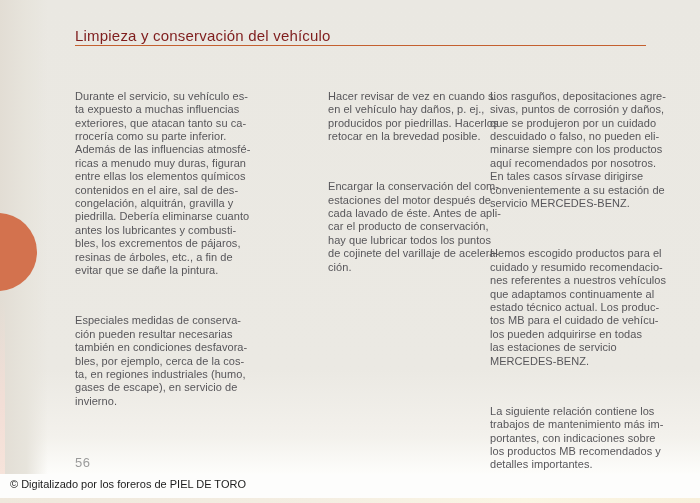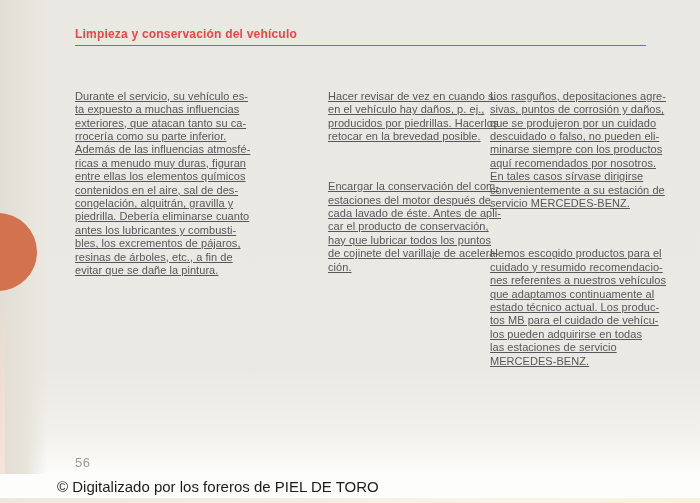--- a/index.html
+++ b/index.html
@@ -47,24 +47,24 @@
     top: 213px;
     width: 78px;
     height: 78px;
     border-radius: 50%;
     background: #d3724e;
   }
   .header-title {
     position: absolute;
     left: 75px;
     top: 27px;
-    font-size: 12px;
-    font-weight: bold;
+    font-size: 15px;
+    font-weight: normal;
     letter-spacing: 0.2px;
-    color: #ef4444;
+    color: #7f1d1d;
     white-space: pre;
   }
   .header-rule {
     position: absolute;
     left: 75px;
     top: 45px;
     width: 571px;
     height: 0;
     border-top: 1.5px solid #c4602f;
   }
@@ -75,21 +75,20 @@
     line-height: 13.4px;
     letter-spacing: 0.05px;
     color: #57565a;
     white-space: pre;
   }
   .col-1 { left: 75px;  width: 190px; }
   .col-2 { left: 285px; width: 188px; margin-left: 43px; }
   .col-3 { left: 490px; width: 188px; }
   .text-column p {
     margin: 0 0 10px 0;
-    text-decoration: underline;
   }
   .page-number {
     position: absolute;
     left: 75px;
     top: 455px;
     font-size: 13px;
     letter-spacing: 0.5px;
     color: #9b9b9b;
   }
   .footer-strip {
@@ -97,24 +96,23 @@
     left: 0;
     top: 474px;
     width: 700px;
     height: 29px;
     background: #fdfdfc;
   }
   .footer-credit {
     position: absolute;
     left: 10px;
     top: 478px;
-    font-size: 15px;
+    font-size: 11px;
     color: #1c1c1c;
     white-space: pre;
-    margin-left: 47px;
   }
   .bottom-scan-edge {
     position: absolute;
     left: 0;
     top: 498px;
     width: 700px;
     height: 5px;
     background: linear-gradient(90deg, #efe8dc 0%, #f4eee2 45%, #fbf6e4 75%, #f8f0dc 100%);
   }
 </style>
@@ -140,20 +138,27 @@
 Además de las influencias atmosfé-
 ricas a menudo muy duras, figuran
 entre ellas los elementos químicos
 contenidos en el aire, sal de des-
 congelación, alquitrán, gravilla y
 piedrilla. Debería eliminarse cuanto
 antes los lubricantes y combusti-
 bles, los excrementos de pájaros,
 resinas de árboles, etc., a fin de
 evitar que se dañe la pintura.</p>
+    <p>Especiales medidas de conserva-
+ción pueden resultar necesarias
+también en condiciones desfavora-
+bles, por ejemplo, cerca de la cos-
+ta, en regiones industriales (humo,
+gases de escape), en servicio de
+invierno.</p>
   </div>
 
   <div class="text-column col-2">
     <p>Hacer revisar de vez en cuando si
 en el vehículo hay daños, p. ej.,
 producidos por piedrillas. Hacerlos
 retocar en la brevedad posible.</p>
     <p>Encargar la conservación del com-
 estaciones del motor después de
 cada lavado de éste. Antes de apli-
@@ -175,20 +180,25 @@
 servicio MERCEDES-BENZ.</p>
     <p>Hemos escogido productos para el
 cuidado y resumido recomendacio-
 nes referentes a nuestros vehículos
 que adaptamos continuamente al
 estado técnico actual. Los produc-
 tos MB para el cuidado de vehícu-
 los pueden adquirirse en todas
 las estaciones de servicio
 MERCEDES-BENZ.</p>
+    <p>La siguiente relación contiene los
+trabajos de mantenimiento más im-
+portantes, con indicaciones sobre
+los productos MB recomendados y
+detalles importantes.</p>
   </div>
 
   <div class="page-number">56</div>
 
   <div class="footer-strip"></div>
   <div class="footer-credit">© Digitalizado por los foreros de PIEL DE TORO</div>
   <div class="bottom-scan-edge"></div>
 
 </div>
 

